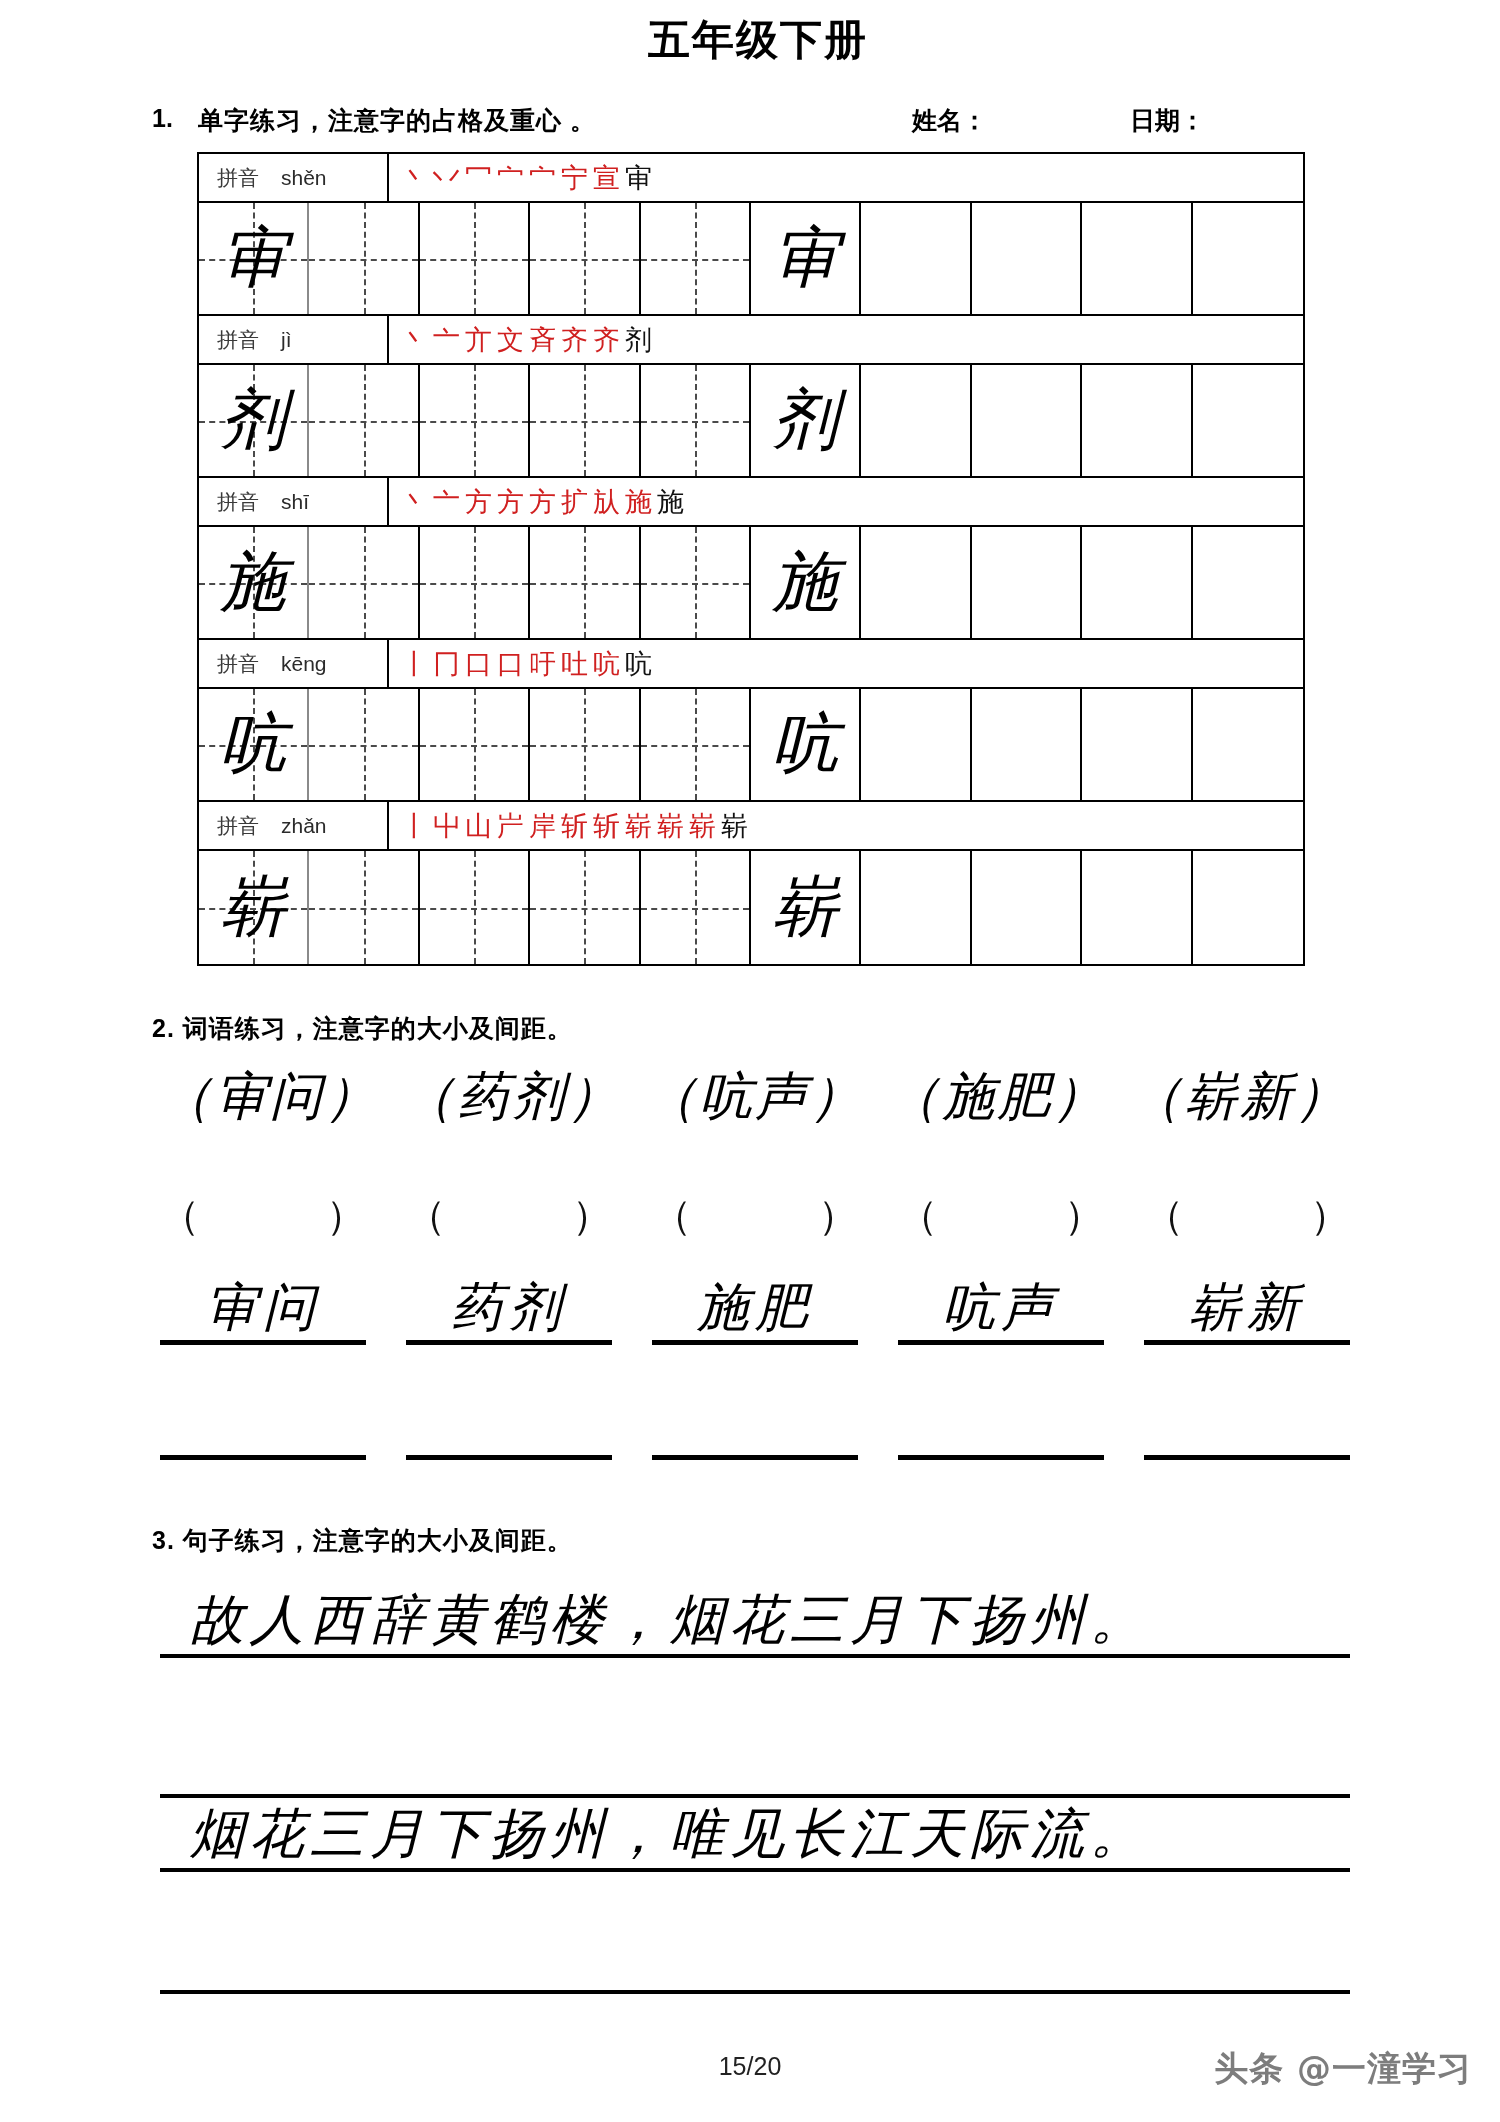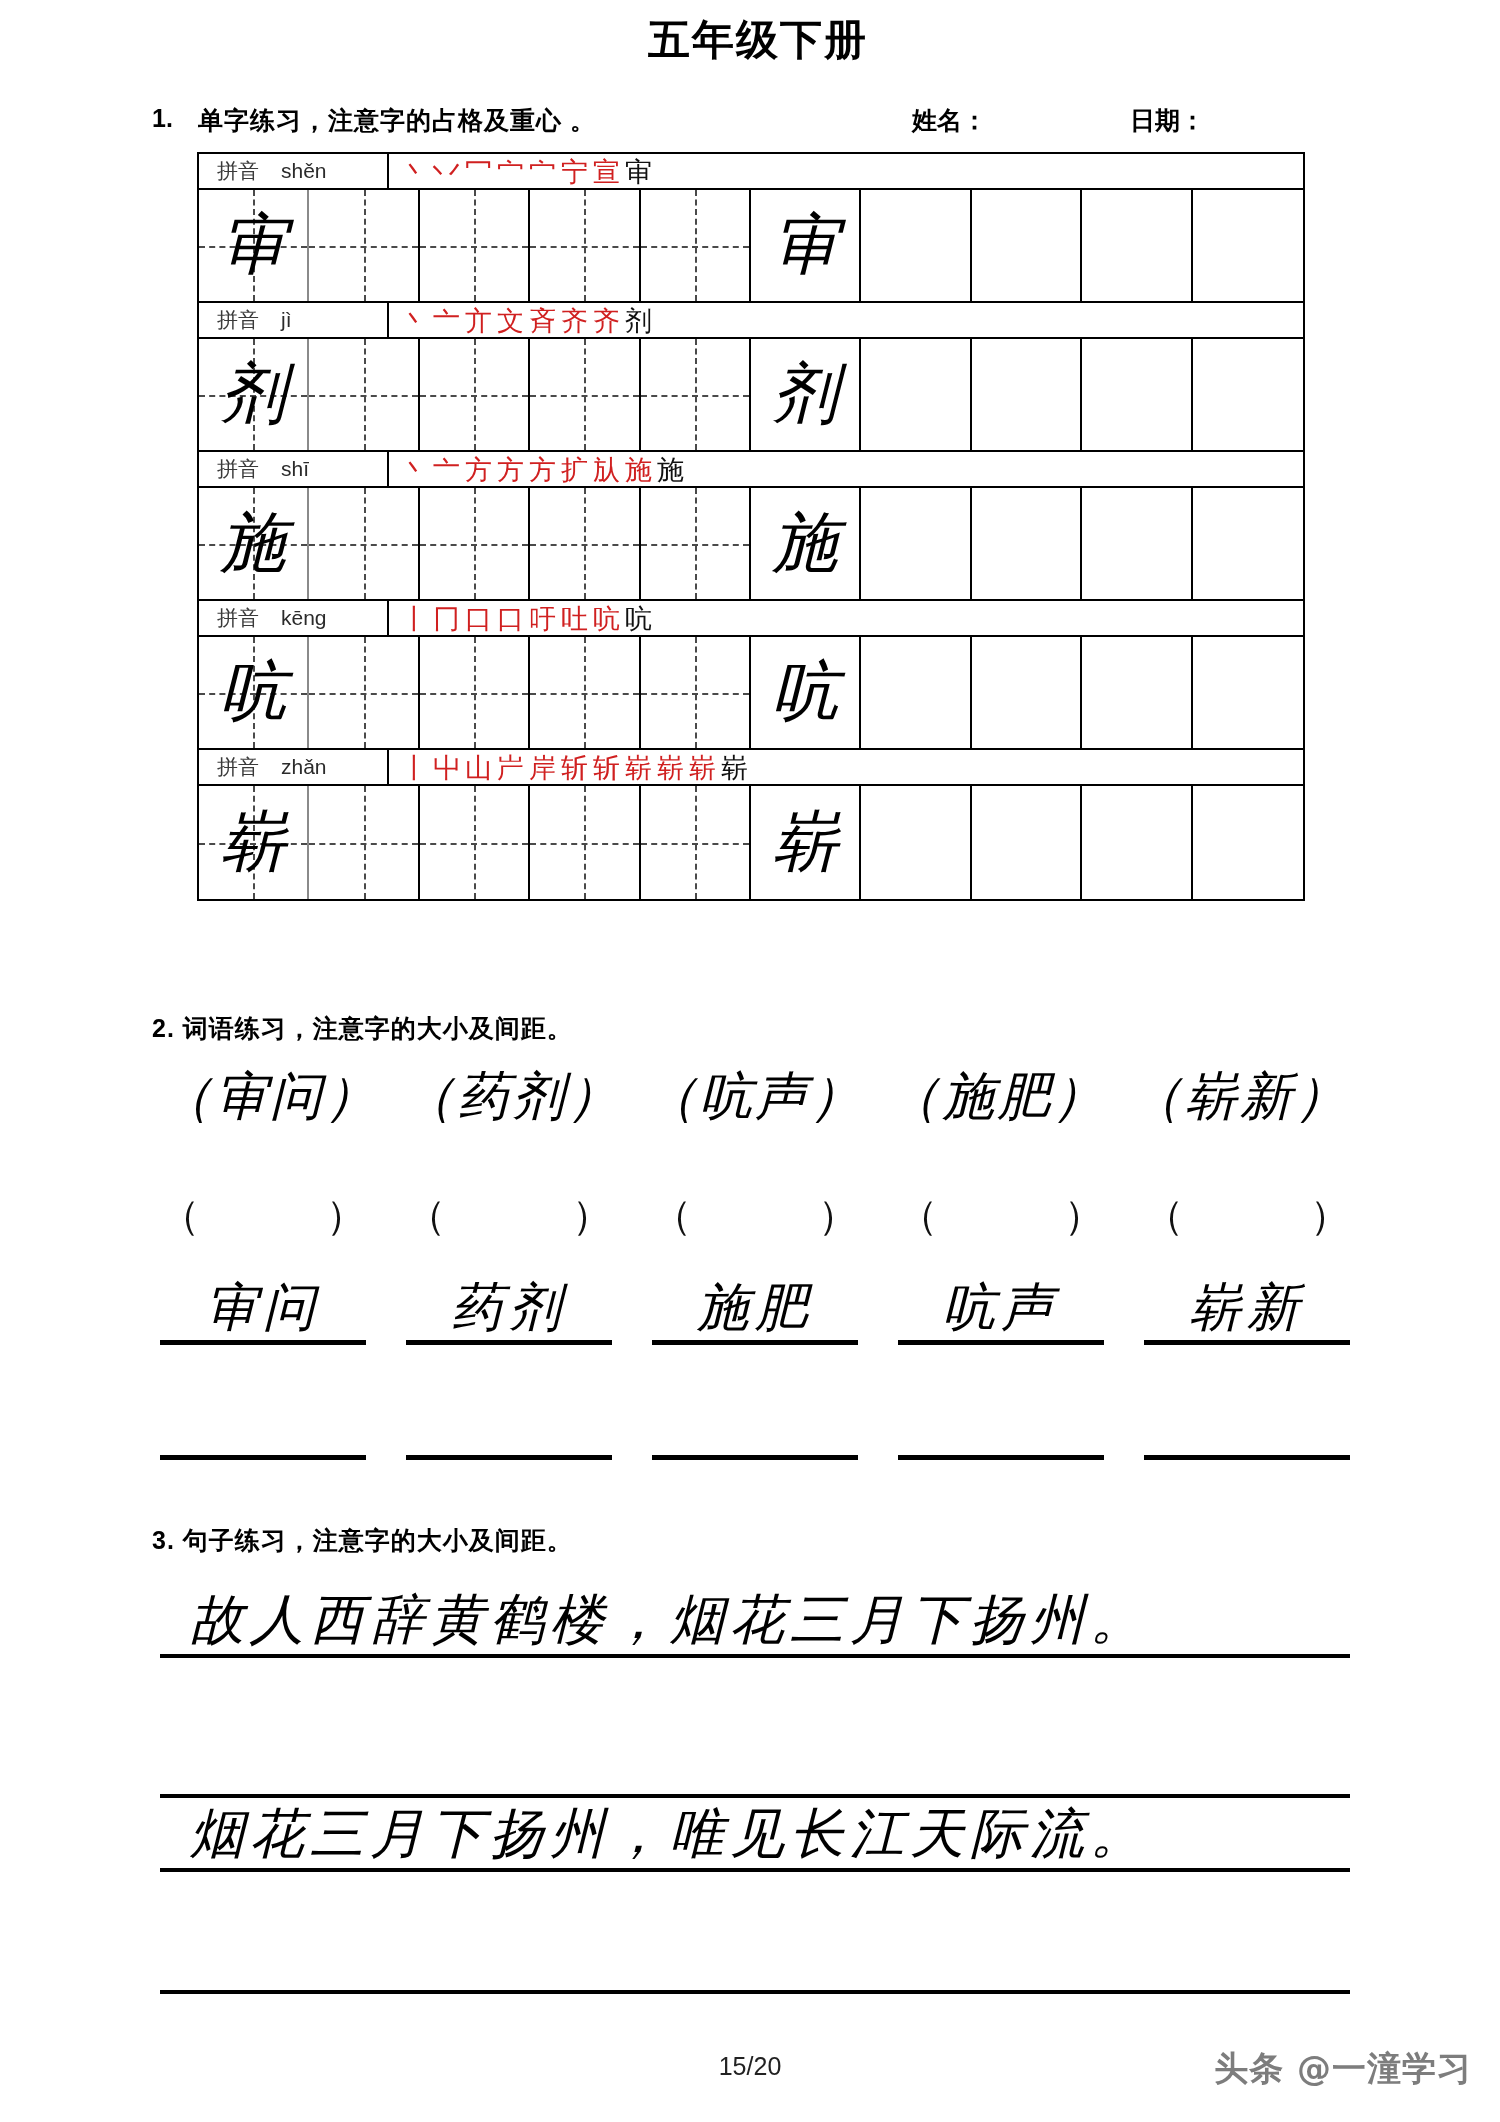--- a/index.html
+++ b/index.html
@@ -47,21 +47,21 @@
     top: 152px; left: 197px;
     width: 1108px;
     border: 2px solid #000;
     border-collapse: collapse;
   }
   .tbl-row { width: 100%; }
 
   
   .band {
     display: flex;
-    height: 36px;
+    height: 49px;
     border-bottom: 2px solid #000;
   }
   .band-pinyin {
     width: 190px;
     border-right: 2px solid #000;
     display: flex;
     align-items: center;
     padding-left: 18px;
     gap: 22px;
     font-size: 21px;

